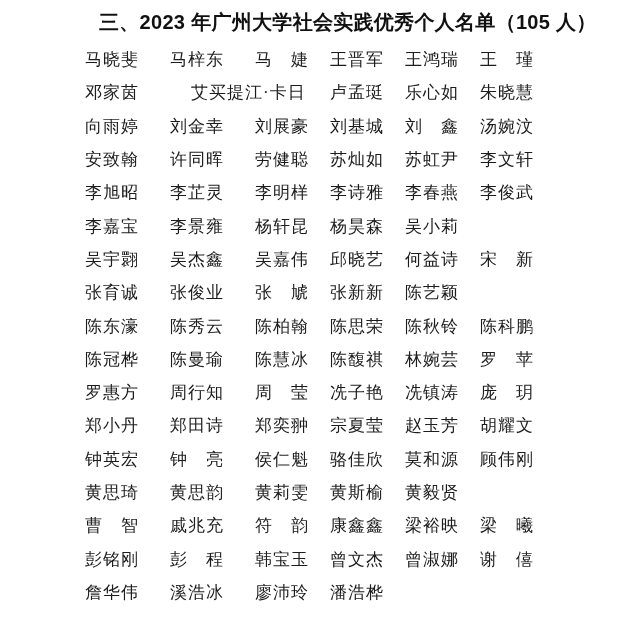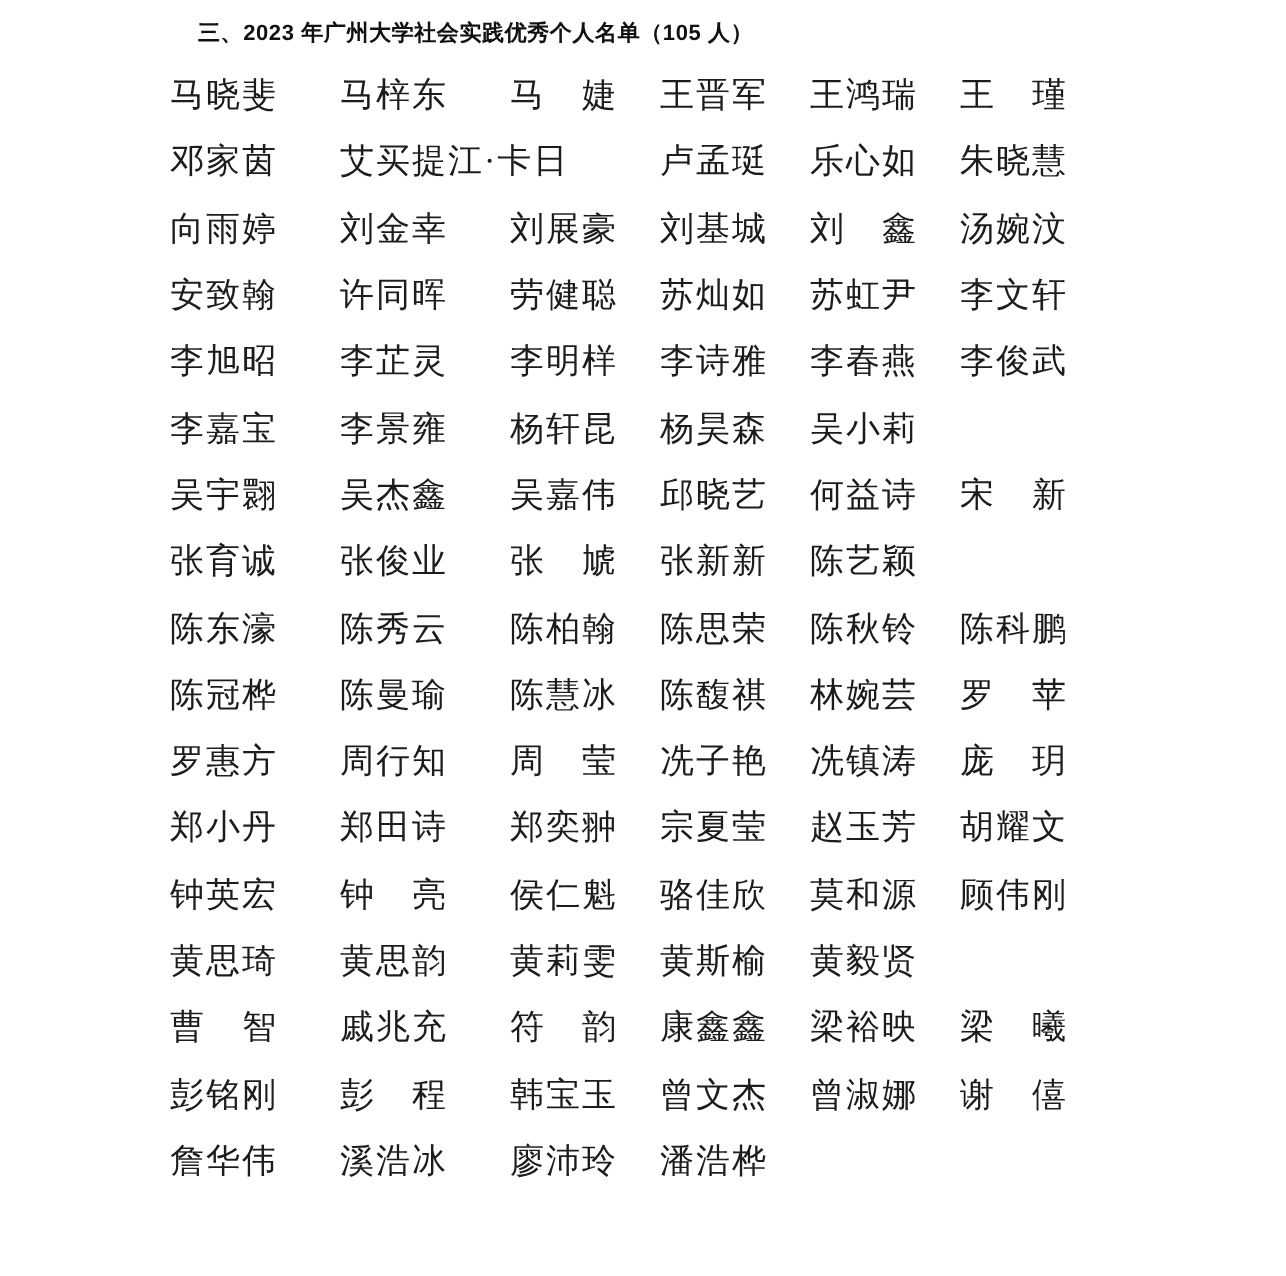--- a/index.html
+++ b/index.html
@@ -14,21 +14,21 @@
     font-family: "Liberation Serif", serif;
     color: #1c1c1c;
   }
   .doc {
     padding-top: 9px;
   }
   .doc-title {
     margin-left: 99px;
     font-family: "Liberation Sans", sans-serif;
     font-weight: bold;
-    font-size: 11px;
+    font-size: 20px;
     letter-spacing: 0.3px;
     color: #111111;
     white-space: nowrap;
   }
   .roster {
     margin-left: 85px;
     margin-top: 7px;
   }
   .roster-row {
     display: grid;
@@ -37,20 +37,21 @@
     align-items: center;
   }
   .name-cell {
     font-size: 17px;
     letter-spacing: 1px;
     white-space: nowrap;
     color: #1c1c1c;
   }
   .name-cell.span-2 {
     grid-column: span 2;
+    margin-left: 21px;
   }
 </style>
 </head>
 <body>
 
 <div class="doc">
   <div class="doc-title">三、2023 年广州大学社会实践优秀个人名单（105 人）</div>
 
   <div class="roster">
       <div class="roster-row">

